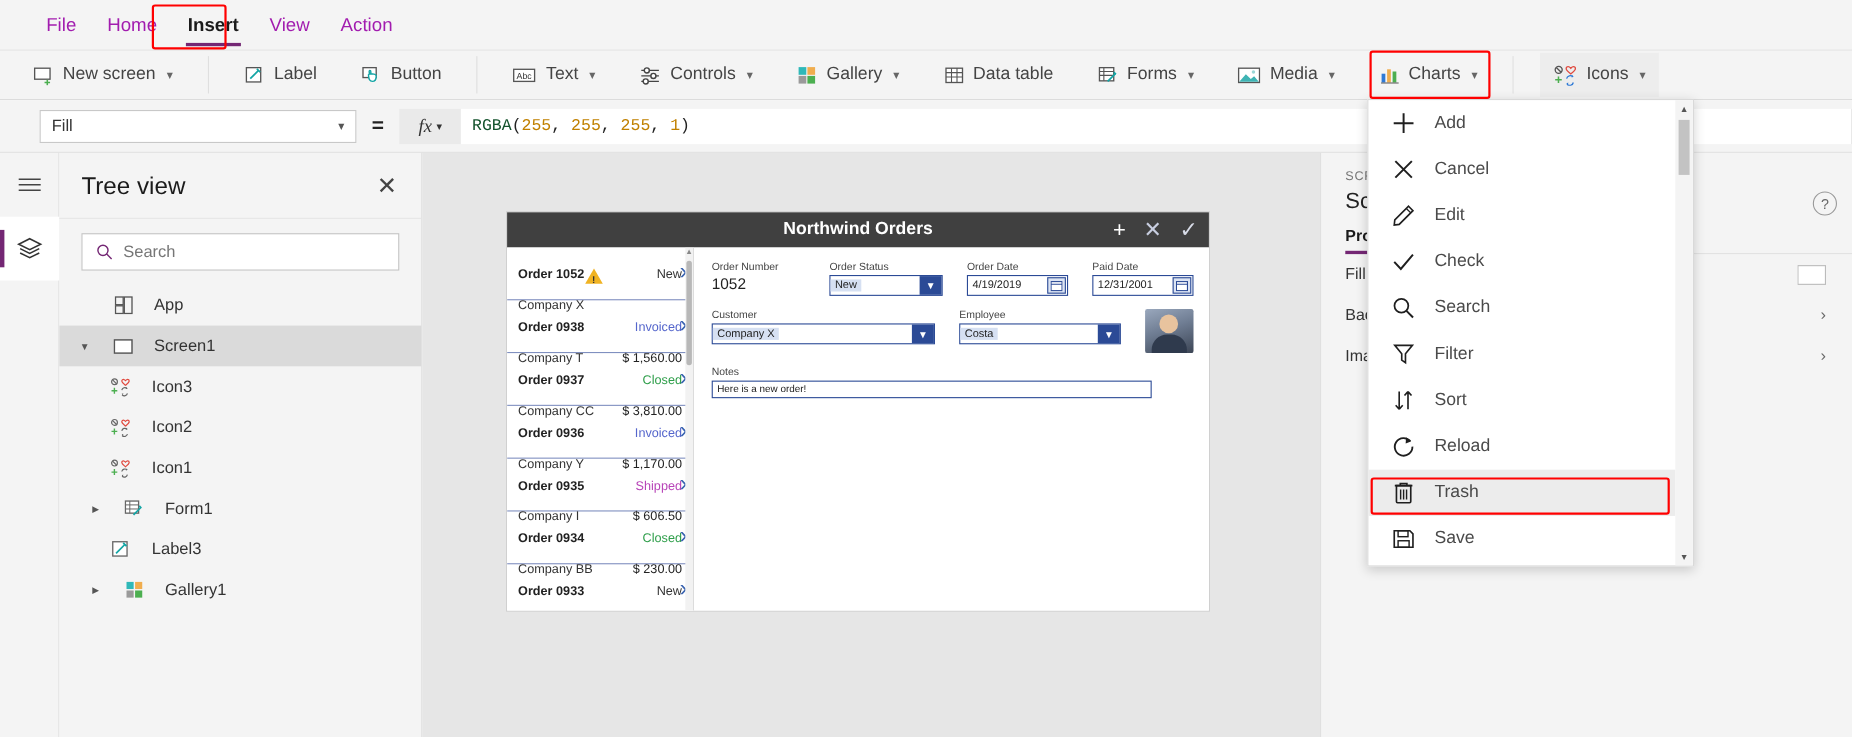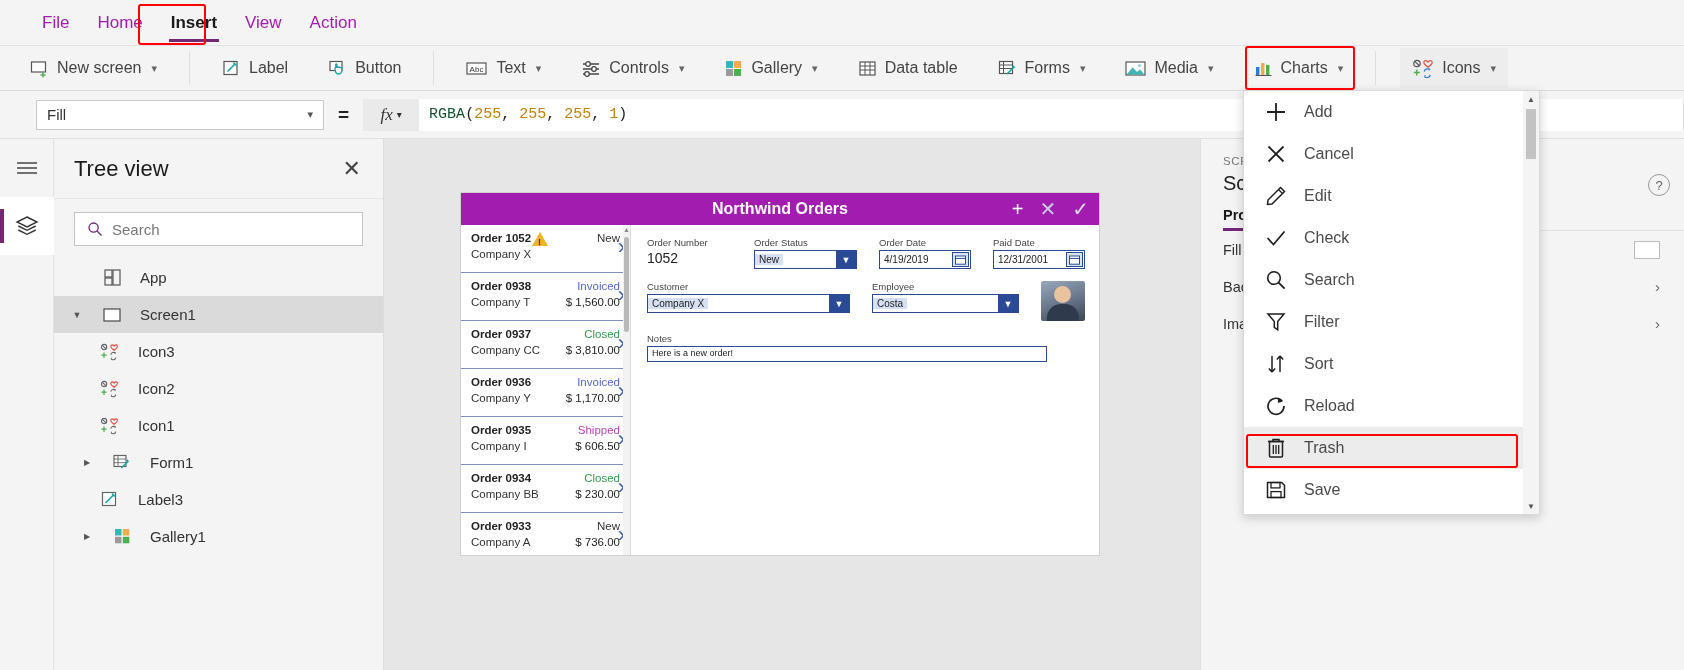--- a/index.html
+++ b/index.html
@@ -152,21 +152,21 @@
     width: 1300px; height: 531px;
     background: #e6e6e6;
   }
   .phone {
     position: absolute; left: 77px; top: 54px;
     width: 638px; height: 362px;
     background: #ffffff;
     box-shadow: 0 0 0 1px #d0d0d0;
   }
   .phone-header {
-    height: 32px; background: #a21caf;
+    height: 32px; background: #404040;
     display: flex; align-items: center; justify-content: center;
     position: relative;
     text-align: center;
   }
   .phone-title {
     color: #fff; font-size: 16px; font-weight: bold;
   }
   .phone-hicons {
     position: absolute; right: 10px; top: 0; height: 32px;
     display: flex; align-items: center; gap: 16px;
@@ -181,21 +181,21 @@
     position: relative; overflow: hidden;
     border-right: 1px solid #dcdcdc;
   }
   .order-row {
     height: 48px; padding: 5px 10px 0 10px;
     border-bottom: 1px solid #8090c0;
     position: relative;
   }
   .or-line1, .or-line2 {
     display: flex; justify-content: space-between; align-items: flex-start;
-    font-size: 11.5px; line-height: 16px;
+    font-size: 11.5px; line-height: 16px; margin-top: 12px;
   }
   .or-name { font-weight: bold; color: #222; display:flex; align-items:center; gap:1px;}
   .or-company { color: #333; }
   .or-status { font-size: 11.5px; }
   .or-amount { color: #222; font-size: 11.5px; }
   .st-New { color: #333; }
   .st-Invoiced { color: #5566cc; }
   .st-Closed { color: #2e9e4a; }
   .st-Shipped { color: #b844b8; }
   .or-chevron {

